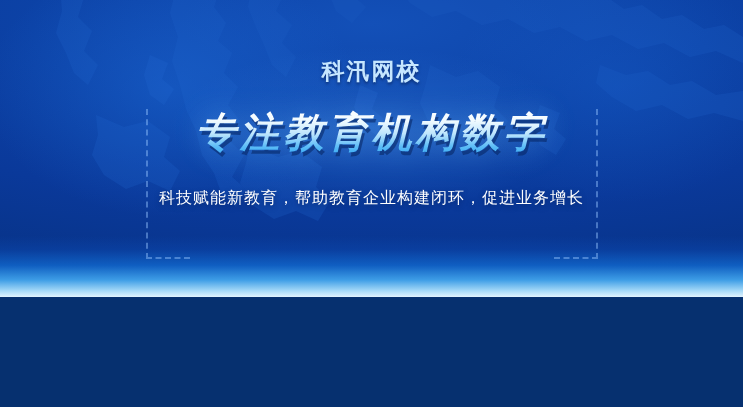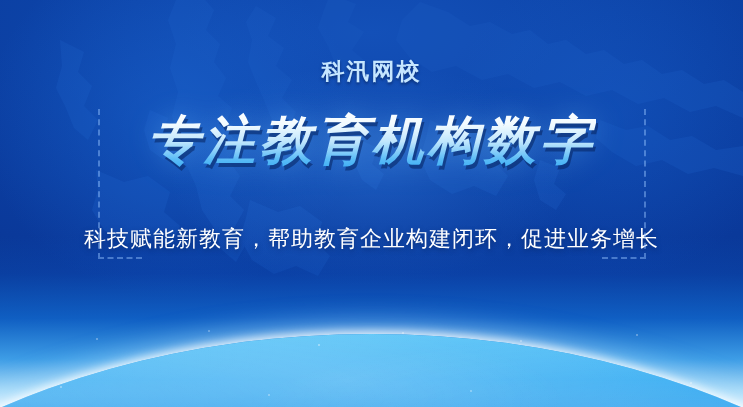--- a/index.html
+++ b/index.html
@@ -2,21 +2,21 @@
 <html lang="zh"><head>
 <meta charset="utf-8">
 <title>banner</title>
 <style>
   html,body{margin:0;padding:0;background:#06306f;}
   *{box-sizing:border-box;}
 
   .banner{
     position:relative;
     width:743px;
-    height:407px;
+    height:297px;
     overflow:hidden;
     font-family:"Liberation Sans","DejaVu Sans",sans-serif;
     background:
       radial-gradient(120% 95% at 50% 8%, #1350b8 0%, #0c42a6 38%, #0a399a 66%, #073284 100%);
   }
 
   
   .map-layer{
     position:absolute; inset:0;
     opacity:.34;
@@ -134,39 +134,39 @@
     border-left:2px dashed rgba(150,196,255,.45);
     border-bottom:2px dashed rgba(150,196,255,.45);
   }
   .bracket.right{ right:-4px; top:6px;
     border-right:2px dashed rgba(150,196,255,.45);
     border-bottom:2px dashed rgba(150,196,255,.45);
   }
 
   .headline{
     text-align:center;
-    font-size:52px;
+    font-size:40px;
     font-weight:bold;
     font-style:italic;
     line-height:1.28;
     letter-spacing:4px;
     background:linear-gradient(to bottom,
         #ffffff 0%, #f2fbff 26%, #bfe6fd 52%, #5bbcf7 78%, #2ba4f3 100%);
     -webkit-background-clip:text;
     background-clip:text;
     color:transparent;
     -webkit-text-fill-color:transparent;
     filter:drop-shadow(2px 4px 0 rgba(5,35,95,.55))
            drop-shadow(0 0 14px rgba(120,200,255,.35));
   }
   .headline .ln{display:block;}
 
   .subtitle{
-    margin-top:44px;
-    font-size:22px;
+    margin-top:24px;
+    font-size:16px;
     letter-spacing:1px;
     color:#ffffff;
     text-shadow:0 2px 5px rgba(3,26,76,.5);
     white-space:nowrap;
   }
 </style>
 </head>
 <body>
 
 <div class="banner">

